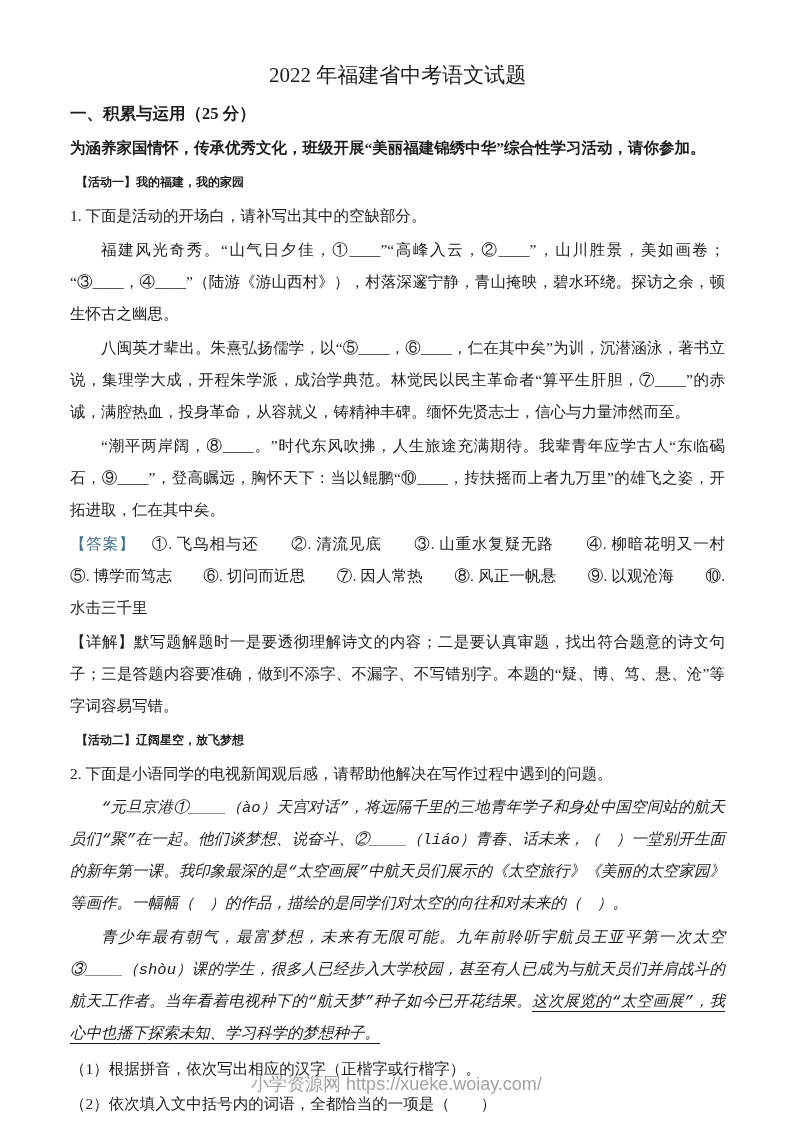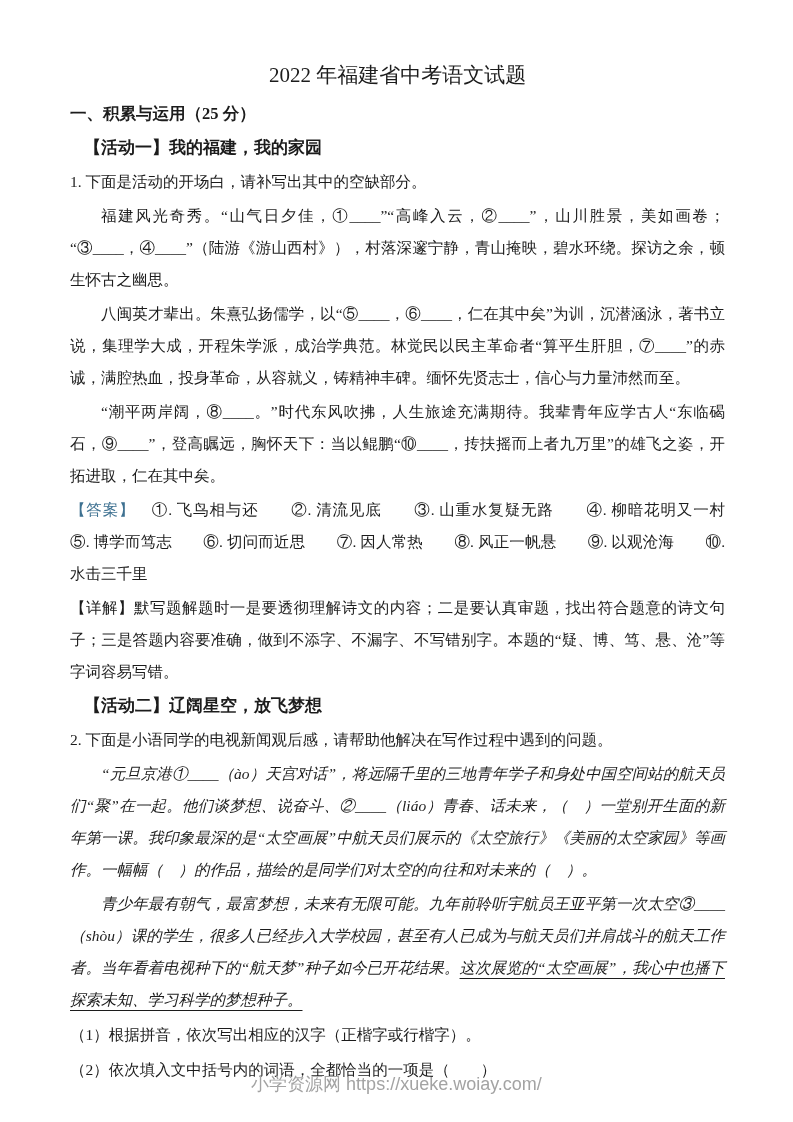--- a/index.html
+++ b/index.html
@@ -34,27 +34,27 @@
     line-height: 32px;
     text-align: justify;
   }
   .heading1 {
     font-weight: bold;
     font-size: 16.5px;
   }
   .bold { font-weight: bold; }
   .activity-heading {
     font-weight: bold;
-    font-size: 17px;
-    margin: 1px 16px;
+    font-size: 12px;
+    margin: 1px 8px;
   }
   .indent { text-indent: 2em; }
   .kaiti {
     font-style: italic;
-    font-family: Liberation Serif, serif;
+    font-family: Liberation Mono, monospace;
   }
   .blue-label { color: var(--label-blue); }
   .u {
     text-decoration: underline;
     text-underline-offset: 5px;
   }
   .sub-item { margin-top: 3px; }
   .footer {
     position: absolute;
     left: 0;
@@ -73,20 +73,21 @@
 </head>
 <body>
 
 <div class="page">
   <div class="content">
 
     <h1 class="doc-title">2022 年福建省中考语文试题</h1>
 
     <p class="para heading1">一、积累与运用（25 分）</p>
 
+    <p class="para bold">为涵养家国情怀，传承优秀文化，班级开展“美丽福建锦绣中华”综合性学习活动，请你参加。</p>
 
     <p class="para activity-heading">【活动一】我的福建，我的家园</p>
 
     <p class="para">1. 下面是活动的开场白，请补写出其中的空缺部分。</p>
 
     <p class="para indent">福建风光奇秀。“山气日夕佳，①____”“高峰入云，②____”，山川胜景，美如画卷；“③____，④____”（陆游《游山西村》），村落深邃宁静，青山掩映，碧水环绕。探访之余，顿生怀古之幽思。</p>
 
     <p class="para indent">八闽英才辈出。朱熹弘扬儒学，以“⑤____，⑥____，仁在其中矣”为训，沉潜涵泳，著书立说，集理学大成，开程朱学派，成治学典范。林觉民以民主革命者“算平生肝胆，⑦____”的赤诚，满腔热血，投身革命，从容就义，铸精神丰碑。缅怀先贤志士，信心与力量沛然而至。</p>
 
     <p class="para indent">“潮平两岸阔，⑧____。”时代东风吹拂，人生旅途充满期待。我辈青年应学古人“东临碣石，⑨____”，登高瞩远，胸怀天下：当以鲲鹏“⑩____，抟扶摇而上者九万里”的雄飞之姿，开拓进取，仁在其中矣。</p>

